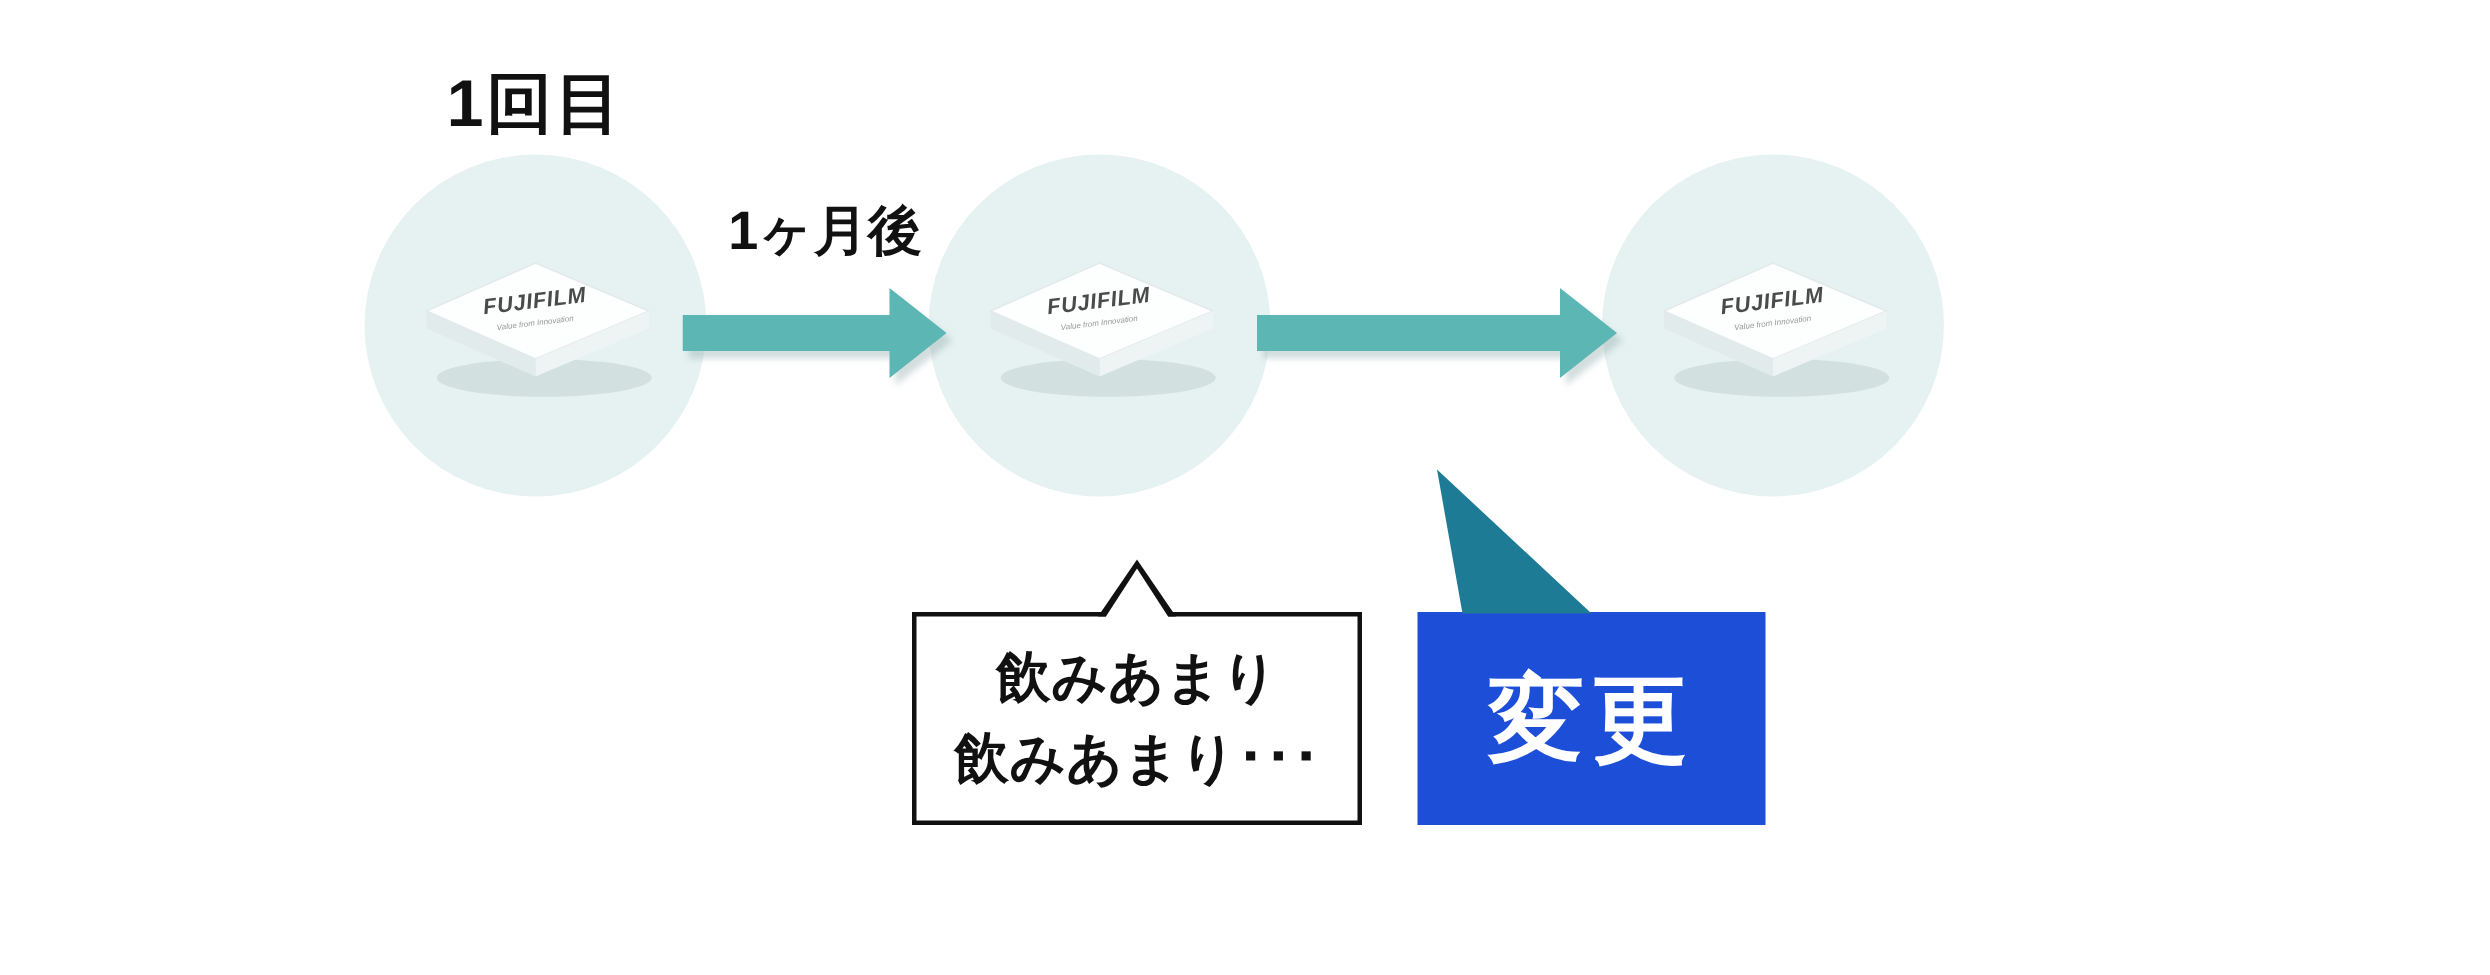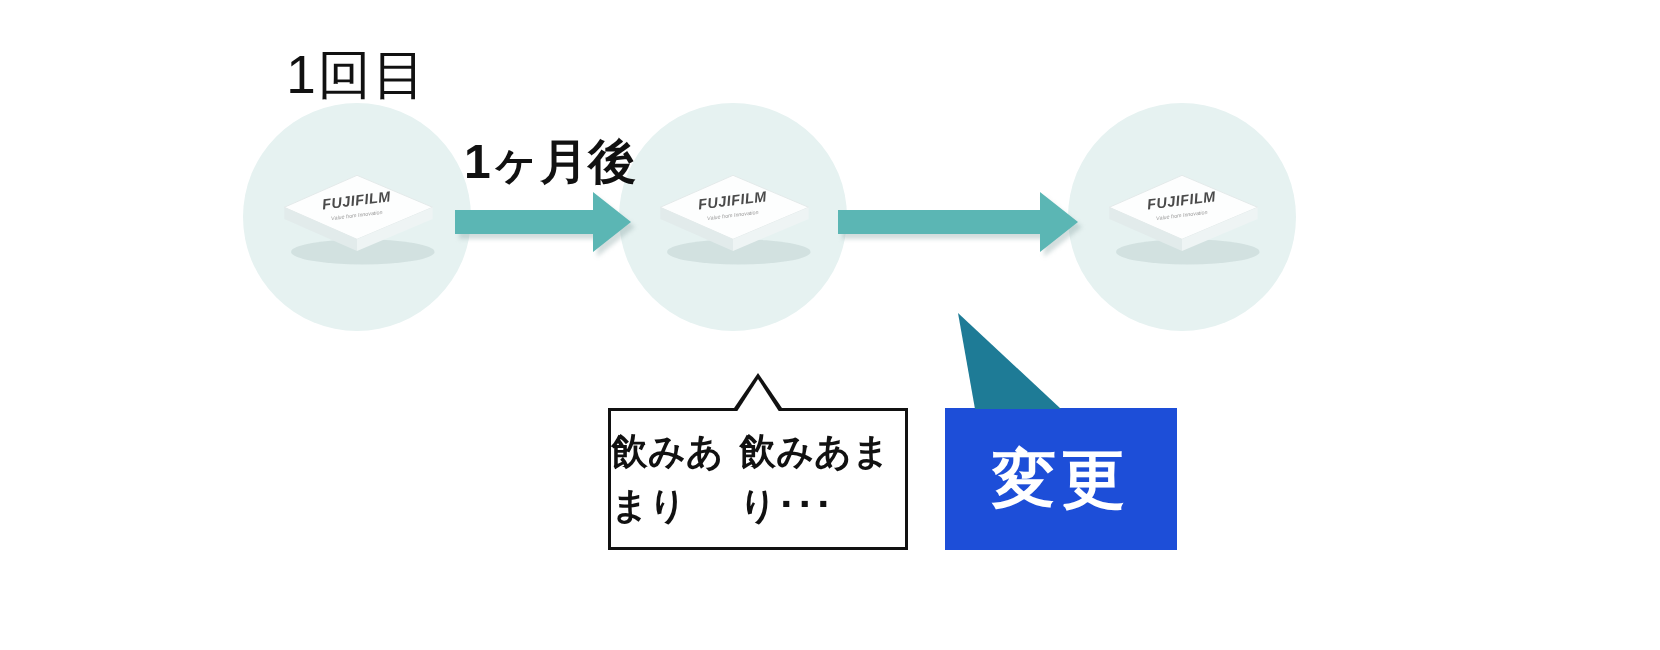--- a/index.html
+++ b/index.html
@@ -8,52 +8,52 @@
     width:1660px;height:650px;
     background:#ffffff;
     overflow:hidden;
     font-family:"Liberation Sans","DejaVu Sans",sans-serif;
     color:#111;
   }
 
   
   .step-label{
     position:absolute;top:40px;width:230px;
-    text-align:center;font-size:53px;font-weight:400;
+    text-align:center;font-size:44px;font-weight:700;
     letter-spacing:2px;color:#111;
   }
   .sl1{left:242px}.sl2{left:618px}.sl3{left:1067px}
 
   
   .circle{
     position:absolute;top:103px;width:228px;height:228px;
     border-radius:50%;background:#e6f2f1;
     display:flex;align-items:center;justify-content:center;
   }
   .c1{left:243px}.c2{left:619px}.c3{left:1068px}
 
   
   .interval-label{
     position:absolute;top:130px;width:220px;
-    text-align:center;font-size:48px;font-weight:700;color:#111;
+    text-align:center;font-size:36px;font-weight:700;color:#111;
   }
   .il1{left:440px}.il2{left:843px}
 
   
   .arrow{
     position:absolute;top:189px;
     filter:drop-shadow(4px 5px 2px rgba(140,165,165,0.38));
   }
   .a1{left:455px}.a2{left:838px}
 
   
   .thought{
     position:absolute;left:608px;top:408px;width:300px;height:142px;
     background:#ffffff;border:3px solid #111;
-    display:flex;flex-direction:row;justify-content:space-between;align-items:center;
+    display:flex;flex-direction:column;justify-content:center;align-items:center;
     font-size:37px;font-weight:700;line-height:1.45;color:#111;
     box-sizing:border-box;
   }
   .thought .tail-outline{
     position:absolute;top:-38px;left:50%;margin-left:-26px;
     width:0;height:0;
     border-left:26px solid transparent;border-right:26px solid transparent;
     border-bottom:38px solid #111;
   }
   .thought .tail-fill{

